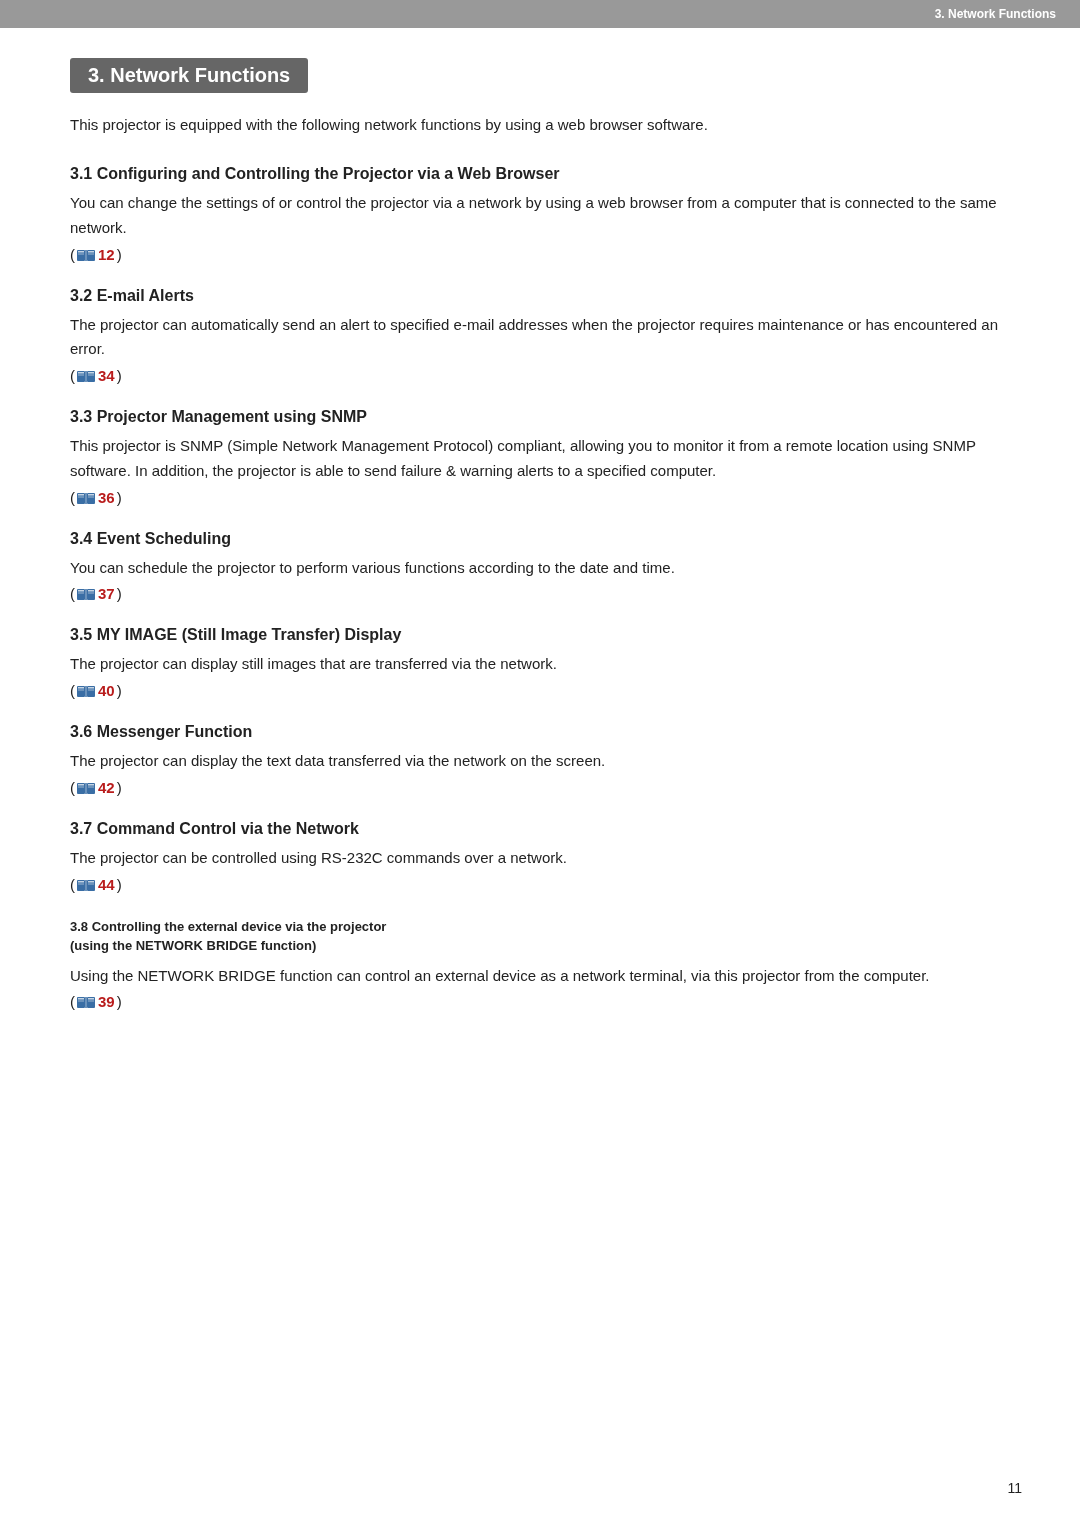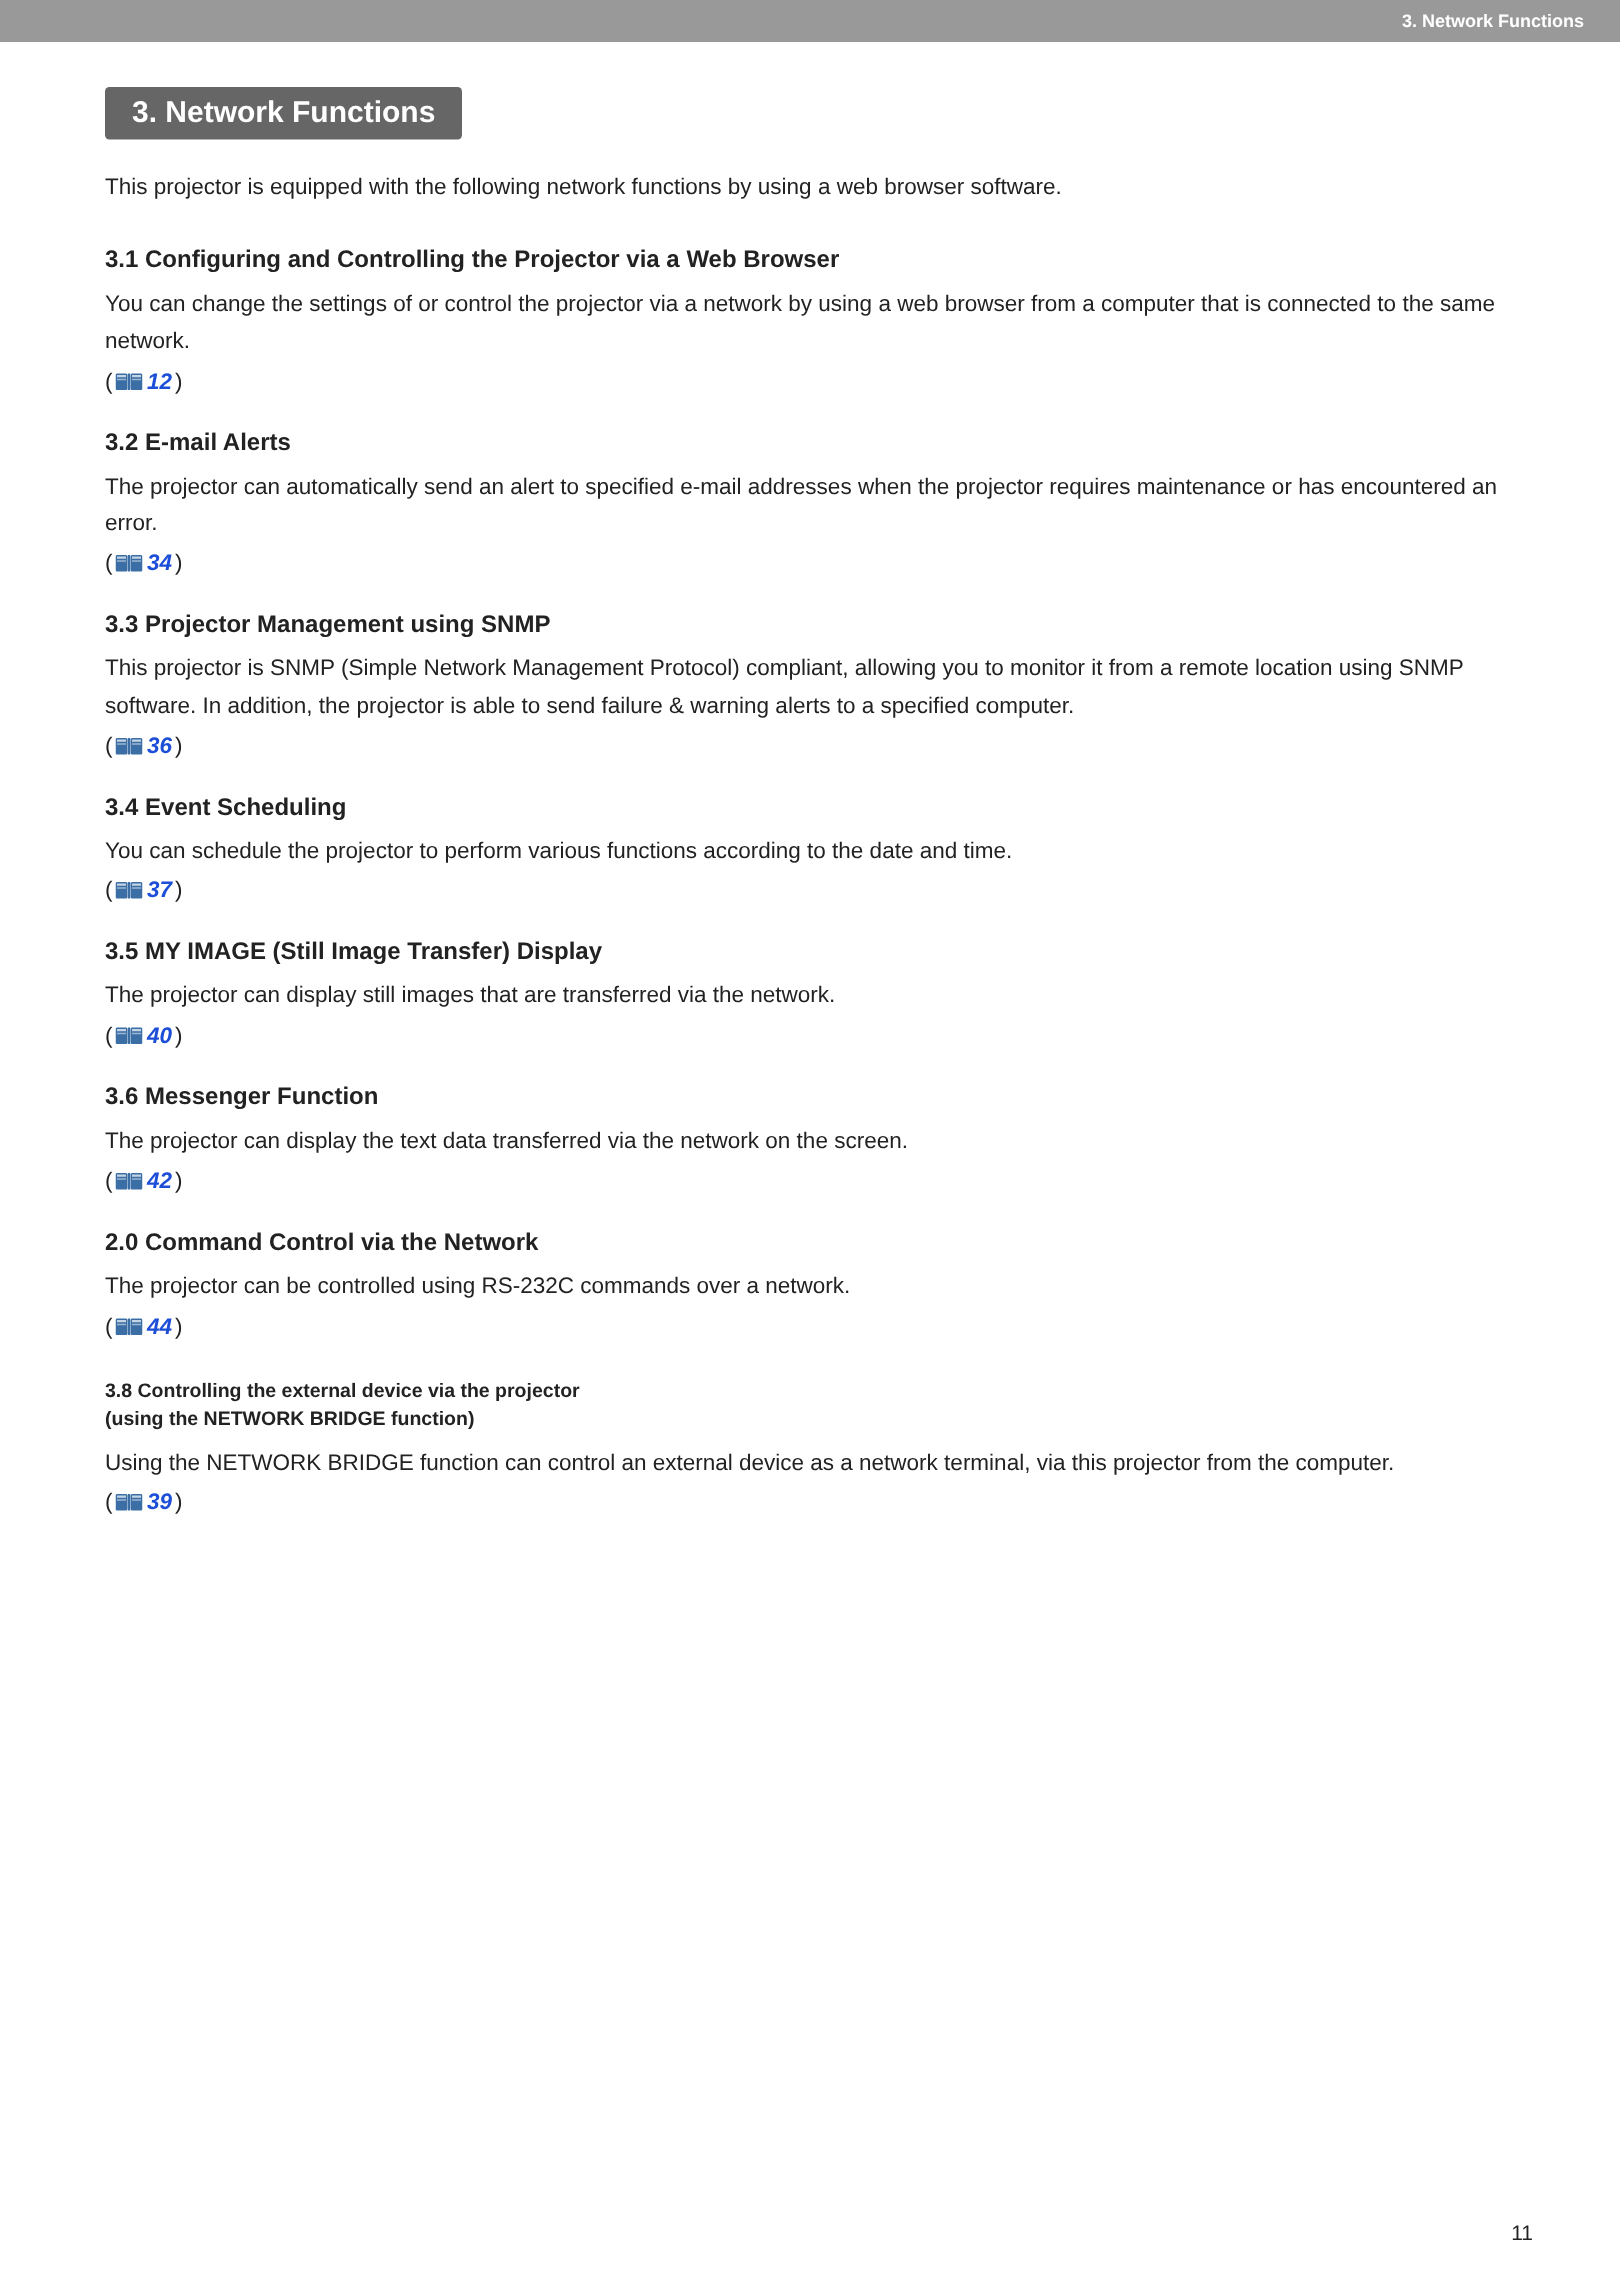--- a/index.html
+++ b/index.html
@@ -91,23 +91,22 @@
       position: relative;
       margin-right: 1px;
     }
 
     .book-icon svg {
       width: 18px;
       height: 13px;
     }
 
     .ref-num {
-      font-style: italic;
-      font-weight: bold;
-      color: #1d4ed8;
+      font-weight: bold;
+      color: #b91c1c;
       text-align: right;
     }
 
     .page-number {
       position: absolute;
       bottom: 30px;
       right: 58px;
       font-size: 14px;
       color: #222222;
     }
@@ -246,21 +245,21 @@
           <rect x="1" y="4.5" width="6" height="1" fill="#ffffff" opacity="0.5"></rect>
           <rect x="11" y="2" width="6" height="1.5" fill="#ffffff" opacity="0.7"></rect>
           <rect x="11" y="4.5" width="6" height="1" fill="#ffffff" opacity="0.5"></rect>
         </svg>
       </span><span class="ref-num">42</span>)
     </span>
   </div>
 
   
   <div class="section">
-    <div class="section-title">2.0 Command Control via the Network</div>
+    <div class="section-title">3.7 Command Control via the Network</div>
     <p class="section-body">The projector can be controlled using RS-232C commands over a network.</p>
     <span class="ref-link">
       (<span class="book-icon">
         <svg viewBox="0 0 18 13" xmlns="http://www.w3.org/2000/svg">
           <rect x="0" y="1" width="8" height="11" rx="1" fill="#3a6ea5"></rect>
           <rect x="10" y="1" width="8" height="11" rx="1" fill="#3a6ea5"></rect>
           <line x1="9" y1="1" x2="9" y2="12" stroke="#3a6ea5" stroke-width="1.5"></line>
           <rect x="1" y="2" width="6" height="1.5" fill="#ffffff" opacity="0.7"></rect>
           <rect x="1" y="4.5" width="6" height="1" fill="#ffffff" opacity="0.5"></rect>
           <rect x="11" y="2" width="6" height="1.5" fill="#ffffff" opacity="0.7"></rect>

